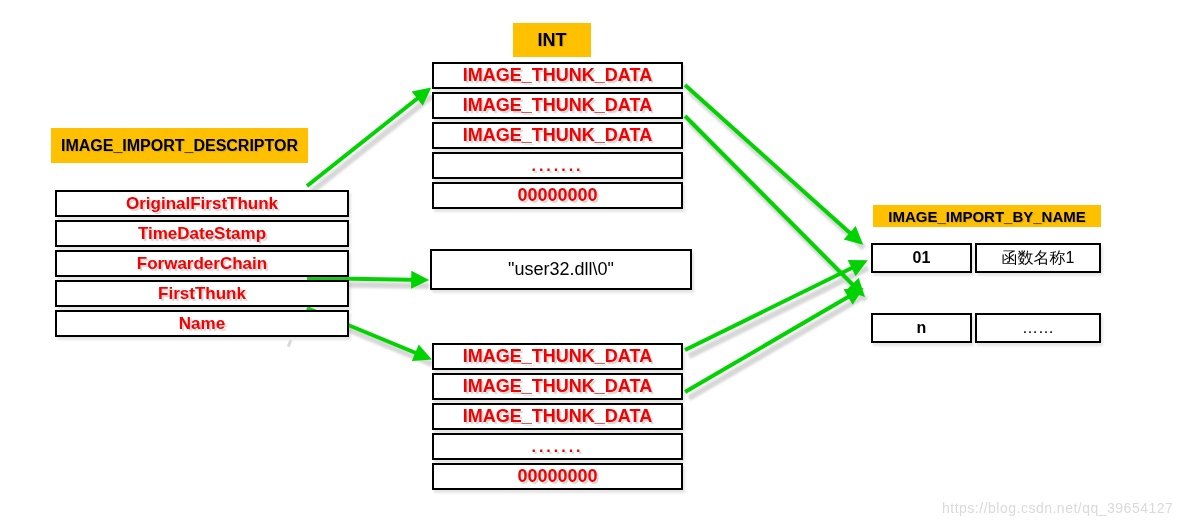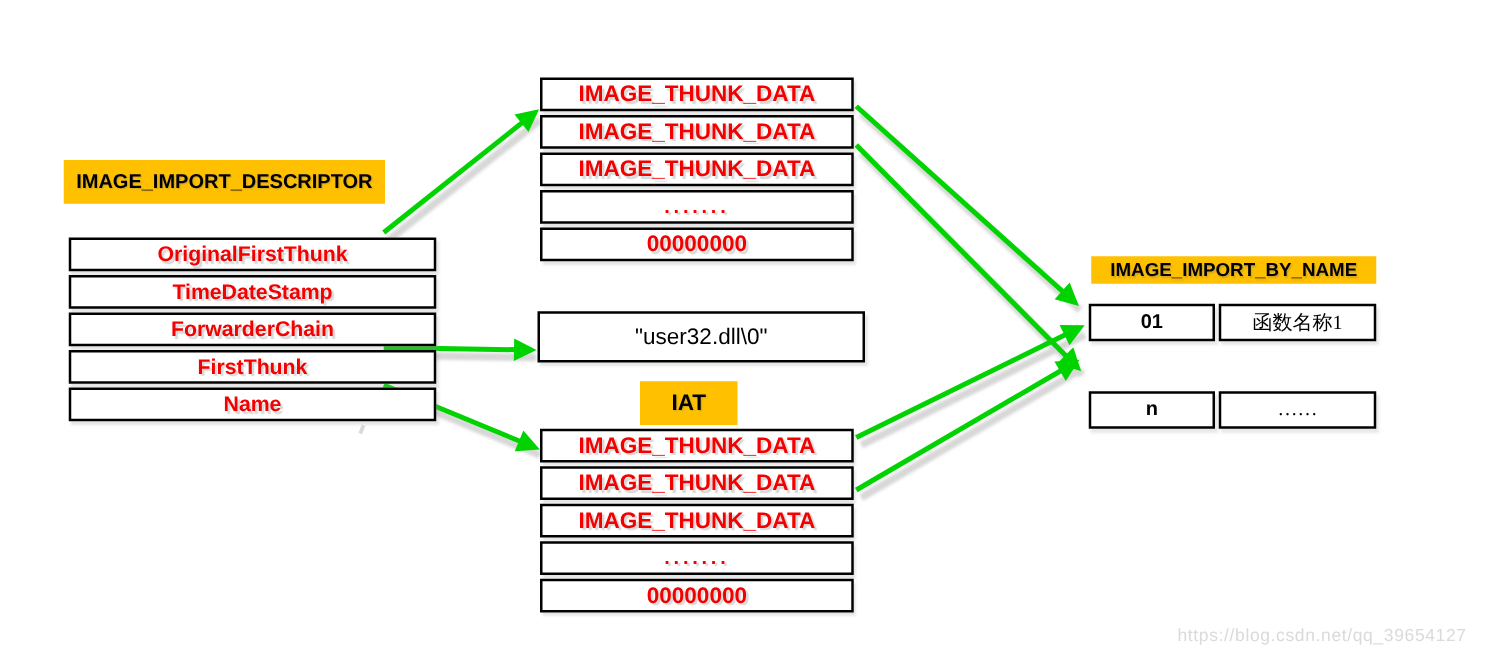--- a/index.html
+++ b/index.html
@@ -26,21 +26,21 @@
         display:flex;align-items:center;justify-content:center;color:#000;
         font-size:18px;box-shadow:2px 3px 2px rgba(150,150,150,.25);}
 
   
   .btrow{display:flex;gap:3px;margin-bottom:20px;}
   .btrow:last-child{margin-bottom:0;}
   .bcell{box-sizing:border-box;height:30px;background:#fff;border:2px solid #000;
          display:flex;align-items:center;justify-content:center;color:#000;
          font-size:16px;white-space:nowrap;box-shadow:2px 3px 2px rgba(150,150,150,.22);}
   .bcell.hint{width:101px;font-weight:bold;}
-  .bcell.fn{flex:1;font-family:Liberation Serif, serif;}
+  .bcell.fn{flex:1;}
 
   .arrow-layer{position:absolute;left:0;top:0;pointer-events:none;}
 
   .watermark{position:absolute;left:942px;top:500px;width:256px;color:#dadada;
              font-size:14px;letter-spacing:.5px;white-space:nowrap;}
   .stray{position:absolute;left:288px;top:340px;width:3px;height:7px;background:#b9b9b9;
          opacity:.55;transform:rotate(22deg);}
 </style>
 </head>
 <body>
@@ -80,31 +80,31 @@
 
   <div class="chip" style="left:51px;top:128px;width:257px;height:35px;font-size:16px;">IMAGE_IMPORT_DESCRIPTOR</div>
   <div class="tbl" style="left:55px;top:190px;width:294px;">
     <div class="trow red">OriginalFirstThunk</div>
     <div class="trow red">TimeDateStamp</div>
     <div class="trow red">ForwarderChain</div>
     <div class="trow red">FirstThunk</div>
     <div class="trow red">Name</div>
   </div>
 
+  <div class="chip" style="left:513px;top:23px;width:78px;height:34px;font-size:18px;">INT</div>
   <div class="tbl" style="left:432px;top:62px;width:251px;">
     <div class="trow red" style="font-size:18px;">IMAGE_THUNK_DATA</div>
     <div class="trow red" style="font-size:18px;">IMAGE_THUNK_DATA</div>
     <div class="trow red" style="font-size:18px;">IMAGE_THUNK_DATA</div>
     <div class="trow red dots">.......</div>
     <div class="trow red" style="font-size:18px;">00000000</div>
   </div>
 
   <div class="vbox" style="left:430px;top:249px;width:262px;height:41px;">"user32.dll\0"</div>
 
-  <div class="chip" style="left:512px;top:305px;width:78px;height:35px;font-size:18px;">IAT</div>
   <div class="tbl" style="left:432px;top:343px;width:251px;">
     <div class="trow red" style="font-size:18px;">IMAGE_THUNK_DATA</div>
     <div class="trow red" style="font-size:18px;">IMAGE_THUNK_DATA</div>
     <div class="trow red" style="font-size:18px;">IMAGE_THUNK_DATA</div>
     <div class="trow red dots">.......</div>
     <div class="trow red" style="font-size:18px;">00000000</div>
   </div>
 
   <div class="chip" style="left:873px;top:205px;width:228px;height:22px;font-size:15px;">IMAGE_IMPORT_BY_NAME</div>
   <div class="tbl" style="left:871px;top:243px;width:230px;">

